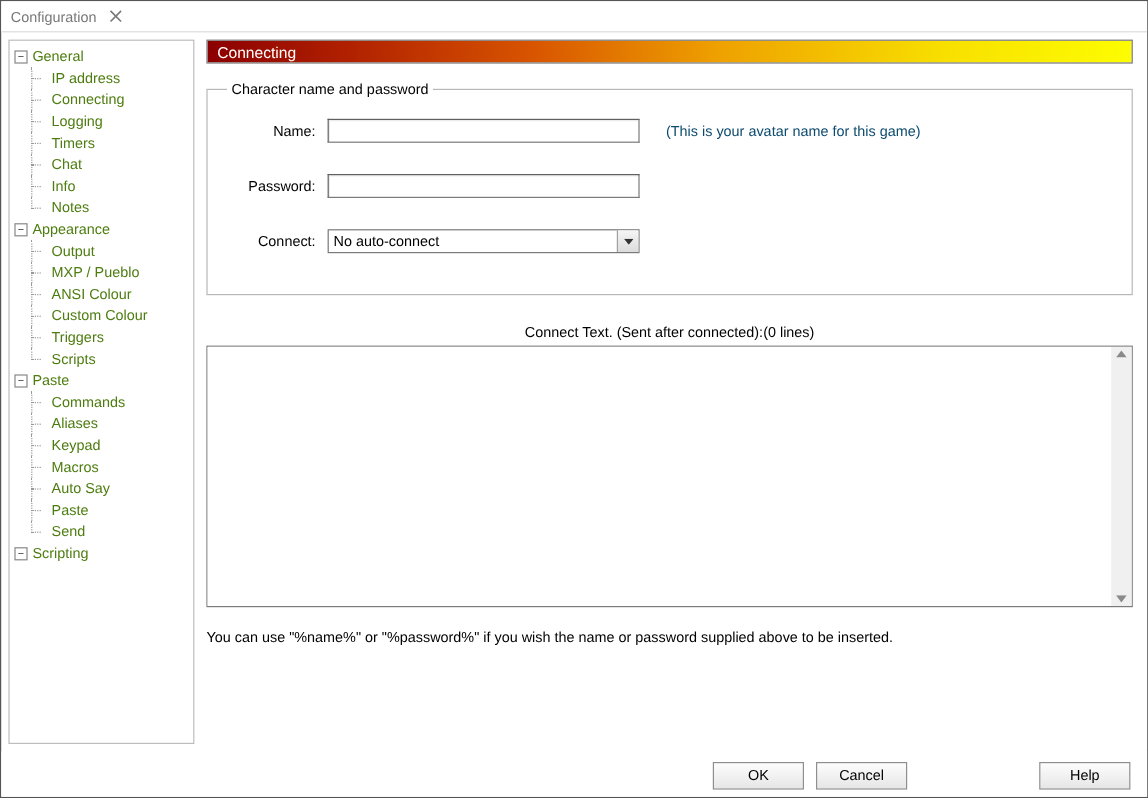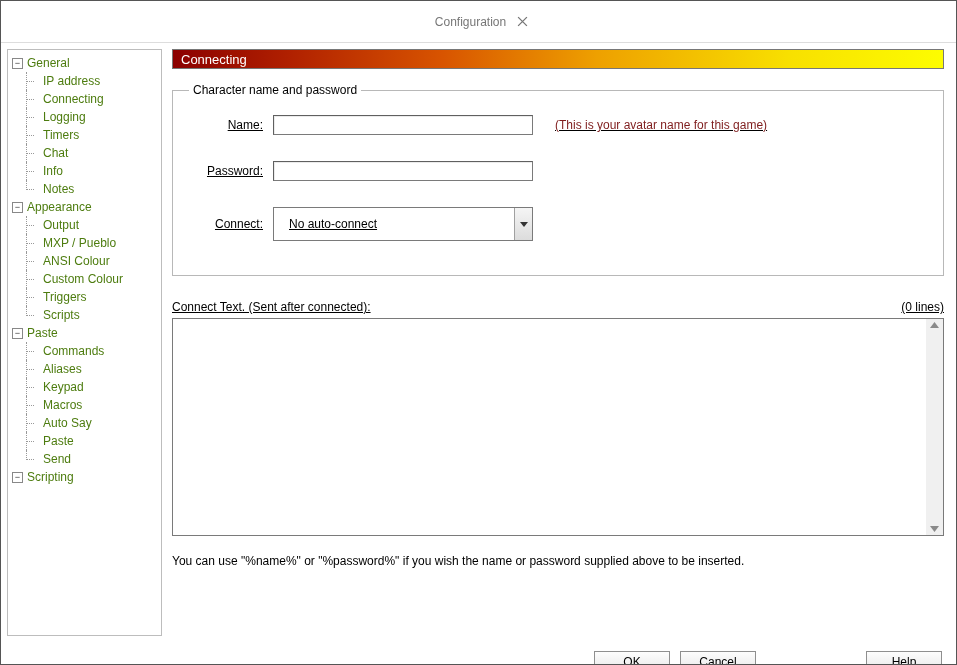--- a/index.html
+++ b/index.html
@@ -7,25 +7,25 @@
     margin: 0;
     font-family: "Segoe UI", Tahoma, sans-serif;
     font-size: 12px;
     background: #fff;
     width: 957px;
     height: 665px;
     overflow: hidden;
     border: 1px solid #555;
   }
   .titlebar {
-    height: 42px;
+    height: 26px;
     display: flex;
     align-items: center;
-    justify-content: center;
-    padding: 0 6px 0 22px;
+    justify-content: flex-start;
+    padding: 0 6px 0 8px;
     background: #fff;
     color: #888;
     border-bottom: 1px solid #ddd;
   }
   .titlebar-title { font-size: 12px; color: #777; }
   .close-btn {
     width: 32px; height: 22px;
     display: flex; align-items: center; justify-content: center;
     color: #888;
   }
@@ -96,56 +96,54 @@
     border: 1px solid #b8b8b8;
     margin: 0 0 24px 0;
     padding: 18px 16px 24px 16px;
   }
   fieldset.groupbox legend {
     font-size: 12px; color: #000; padding: 0 4px; margin-top: 40px;
   }
   .form-row {
     display: flex; align-items: center;
     margin-bottom: 26px;
-    text-decoration: underline;
   }
   .form-row:last-child { margin-bottom: 10px; }
   .form-label {
     width: 84px; text-align: right; padding-right: 10px;
   }
   .text-input {
     width: 260px; height: 20px;
     border: 1px solid #7a7a7a;
     border-top-color: #606060;
     border-left-color: #606060;
     box-shadow: inset 1px 1px 0 rgba(0,0,0,0.08);
     background: #fff;
     font: inherit;
     padding: 1px 4px;
   }
-  .hint { margin-left: 22px; color: #7f1d1d; }
+  .hint { margin-left: 22px; color: #0c4a6e; }
   .select-wrap {
-    position: relative; width: 260px; height: 34px;
+    position: relative; width: 260px; height: 20px;
     border: 1px solid #7a7a7a;
     background: #fff;
-    display: flex; align-items: center; padding-left: 11px;
+    display: flex; align-items: center;
   }
   .select-value { flex: 1; padding: 0 4px; }
   .select-arrow {
     width: 18px; height: 100%;
     border-left: 1px solid #a0a0a0;
     background: linear-gradient(#f5f5f5,#dcdcdc);
     display: flex; align-items: center; justify-content: center;
   }
   .select-arrow svg { width: 8px; height: 5px; }
 
   .section-label-row {
-    display: flex; justify-content: space-between;
+    display: flex; justify-content: center;
     margin-bottom: 4px;
-    text-decoration: underline;
   }
   .textarea-wrap {
     position: relative;
     height: 218px;
     border: 1px solid #7a7a7a;
     background: #fff;
   }
   .textarea-wrap textarea {
     width: calc(100% - 17px); height: 100%;
     border: none; resize: none; outline: none;

